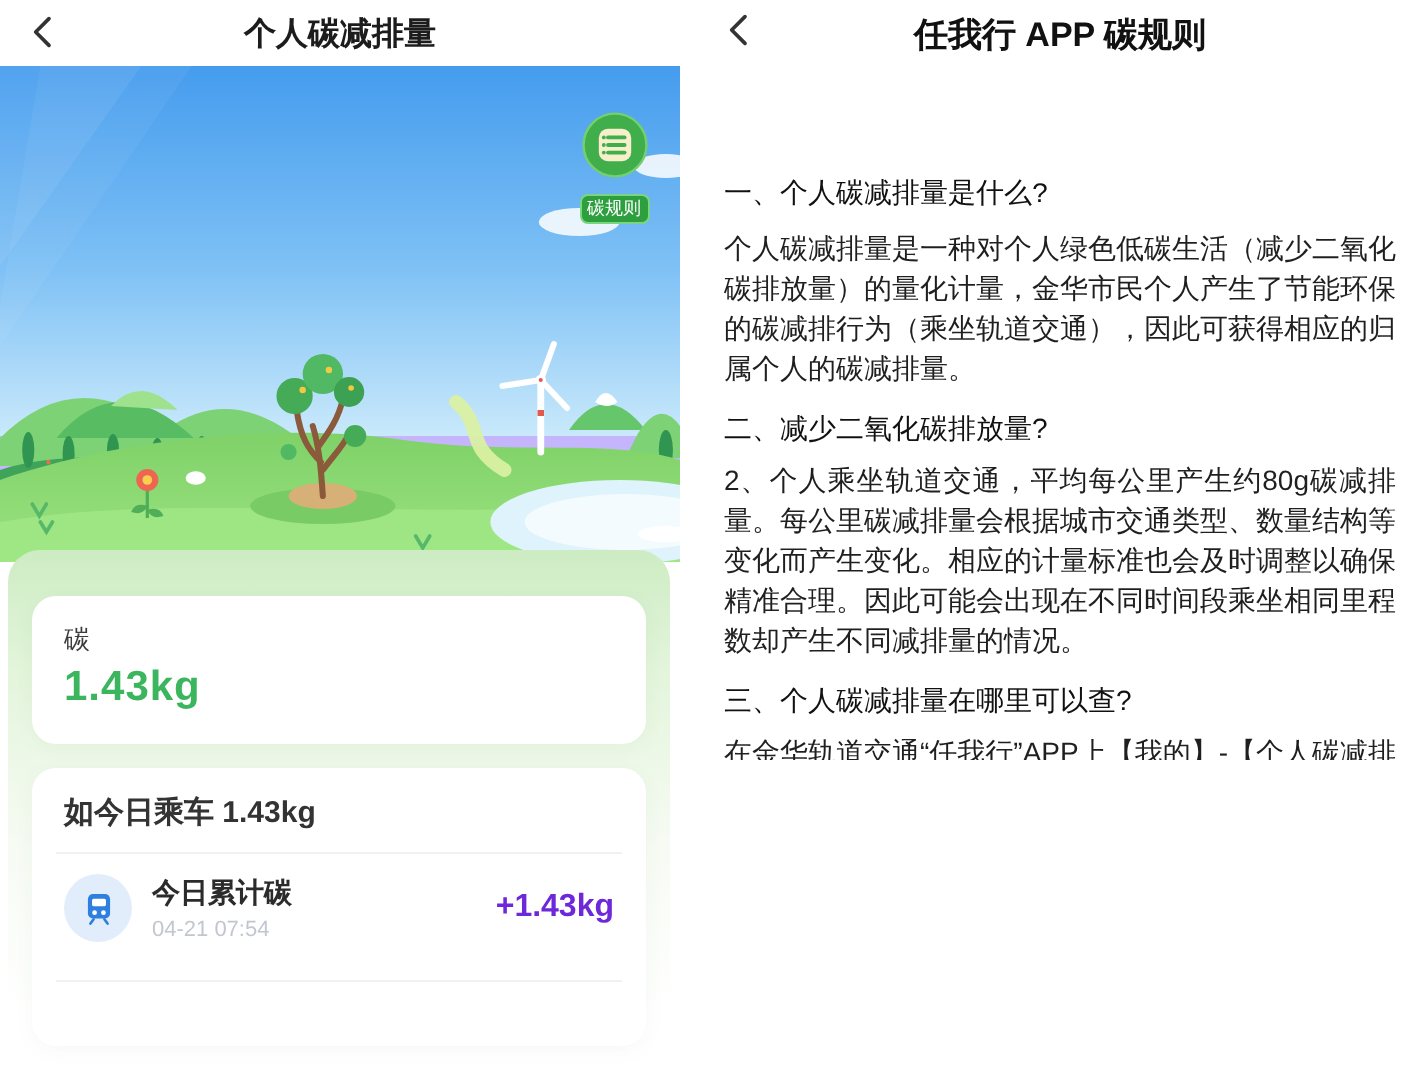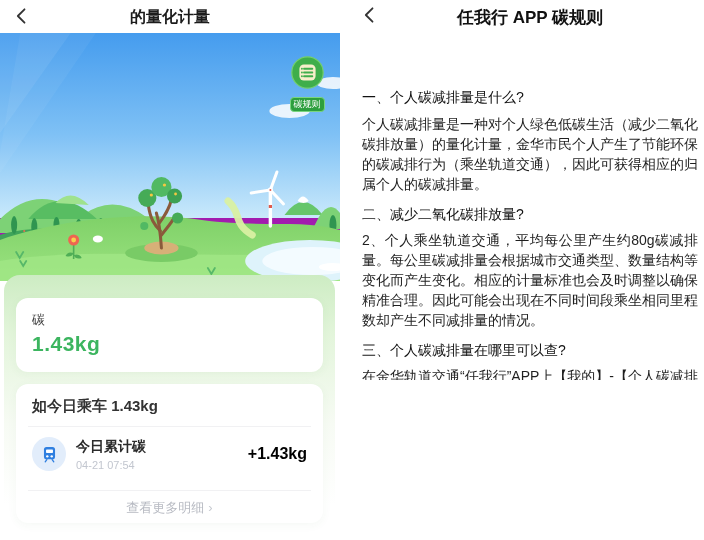--- a/index.html
+++ b/index.html
@@ -6,21 +6,21 @@
   html,body { background:#ffffff; }
   body { font-family:"Liberation Sans","DejaVu Sans",sans-serif; color:#222; }
   .stage { position:relative; width:704px; height:540px; background:#fff; display:flex; overflow:hidden; }
 
   
   .phone-left { position:relative; width:340px; height:540px; flex:none; overflow:hidden; }
   .lheader { position:relative; height:33px; background:#fff; }
   .lheader .title { position:absolute; left:0; right:0; top:7px; text-align:center;
     font-size:16px; font-weight:bold; color:#1c1c1c; }
   .back-btn { position:absolute; left:12px; top:6px; width:20px; height:20px; cursor:pointer; }
-  .scene { position:relative; height:248px; overflow:hidden; background:#a21caf; }
+  .scene { position:relative; height:248px; overflow:hidden; background:#c4b5fd; }
   .scene svg { display:block; width:100%; height:100%; }
 
   .rules-badge { position:absolute; top:23px; right:13px; width:40px; text-align:center; cursor:pointer; }
   .rules-badge .circle { display:inline-block; width:33px; height:33px; }
   .rules-badge .pill { margin-top:-7px; position:relative; z-index:2; display:inline-block;
     font-size:9px; line-height:13px; padding:0 3px; color:#fff; background:#2d9f3e;
     border:1px solid #79d57f; border-radius:4px; white-space:nowrap; }
 
   .panel { position:relative; z-index:3; margin:-6px 5px 0 4px; height:271px;
     border-radius:16px 16px 0 0; padding:23px 12px 0 12px;
@@ -32,21 +32,21 @@
 
   .card.detail { height:139px; padding:13px 16px 0 16px; }
   .detail-title { font-size:15px; font-weight:bold; color:#333; }
   .divider { height:1px; background:#f1f1f3; margin:10px -4px 0 -4px; }
   .ride-row { display:flex; align-items:center; padding:10px 0 9px 0; cursor:pointer; }
   .train-wrap { width:34px; height:34px; border-radius:50%; background:#e2edfb;
     display:flex; align-items:center; justify-content:center; flex:none; }
   .ride-info { margin-left:10px; }
   .ride-title { font-size:14px; font-weight:bold; color:#2b2b2b; }
   .ride-time { font-size:11px; color:#c2c6cf; margin-top:3px; }
-  .ride-amount { margin-left:auto; font-size:16px; font-weight:bold; color:#000000; }
+  .ride-amount { margin-left:auto; font-size:16px; font-weight:bold; color:#6d28d9; }
   .more-row { text-align:center; padding:8px 0 0 0; font-size:13px; color:#b7bac2; cursor:pointer; }
   .more-row .arr { display:inline-block; margin-left:4px; color:#c6c9d0; }
 
   
   .phone-right { position:relative; flex:1; height:380px; padding:0 6px 0 22px; background:#fff; overflow:hidden; }
   .rheader { position:relative; height:33px; }
   .rheader .title { position:absolute; left:0; right:0; top:6px; text-align:center;
     font-size:17px; font-weight:bold; color:#111; }
   .rheader .back-btn { left:-2px; top:5px; }
   .rules-article { padding-top:44px; font-size:14px; line-height:20px; color:#1f1f1f; text-align:justify; }
@@ -60,21 +60,21 @@
 <div class="stage">
 
   <section class="phone-left">
 
     <header class="lheader">
       <span class="back-btn">
         <svg viewBox="0 0 24 24" width="20" height="20">
             <polyline points="15,4 7,12 15,20" fill="none" stroke="#333" stroke-width="2.2" stroke-linecap="round" stroke-linejoin="round"></polyline>
           </svg>
       </span>
-      <div class="title">的量化计量</div>
+      <div class="title">个人碳减排量</div>
     </header>
 
     <div class="scene">
       <svg viewBox="0 0 337 248" preserveAspectRatio="none">
         <defs>
           <linearGradient id="sky" x1="0" y1="0" x2="0" y2="1">
             <stop offset="0" stop-color="#459cee"></stop>
               <stop offset="0.55" stop-color="#7fc1f5"></stop>
               <stop offset="1" stop-color="#c9e9fb"></stop>
           </linearGradient>
@@ -218,23 +218,20 @@
             </svg>
           </span>
           <div class="ride-info">
             <div class="ride-title">今日累计碳</div>
             <div class="ride-time">04-21 07:54</div>
           </div>
           <div class="ride-amount">+1.43kg</div>
         </div>
 
         <div class="divider"></div>
-        <div class="more-row">
-          <span>查看更多明细</span><span class="arr">›</span>
-        </div>
       </div>
     </div>
   </section>
 
   <section class="phone-right">
     <header class="rheader">
       <span class="back-btn">
         <svg viewBox="0 0 24 24" width="20" height="20">
             <polyline points="15,4 7,12 15,20" fill="none" stroke="#333" stroke-width="2.2" stroke-linecap="round" stroke-linejoin="round"></polyline>
           </svg>

